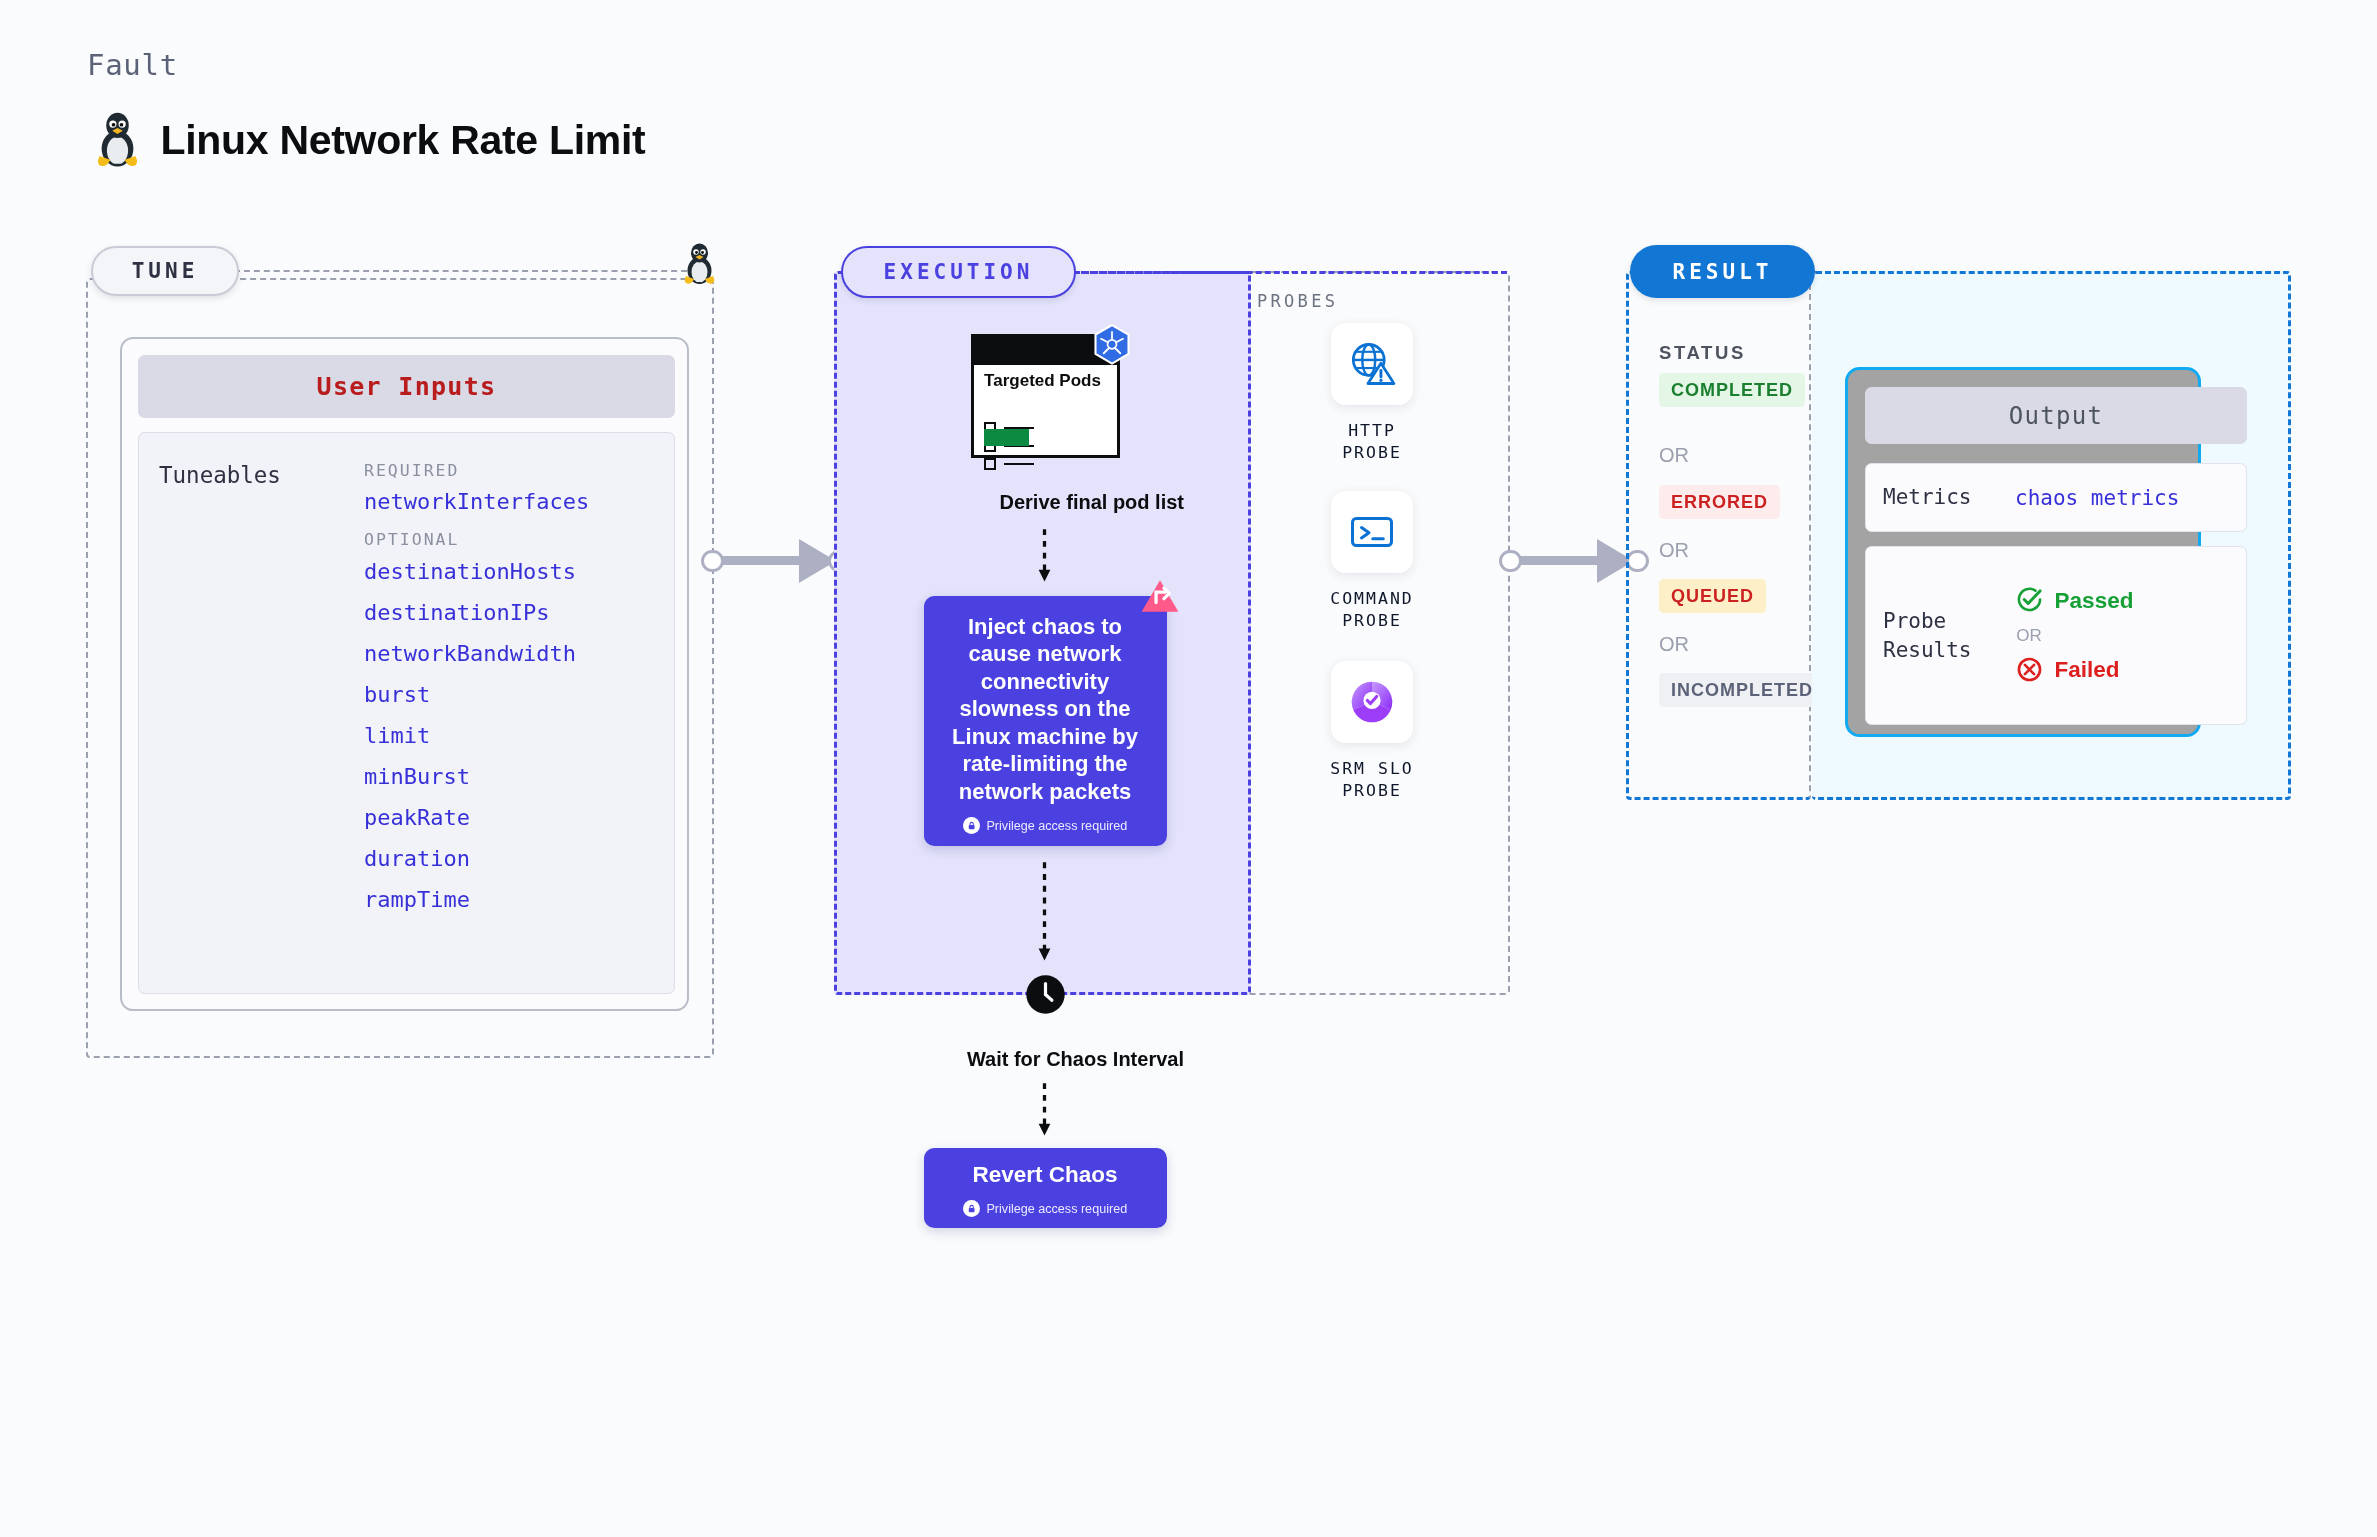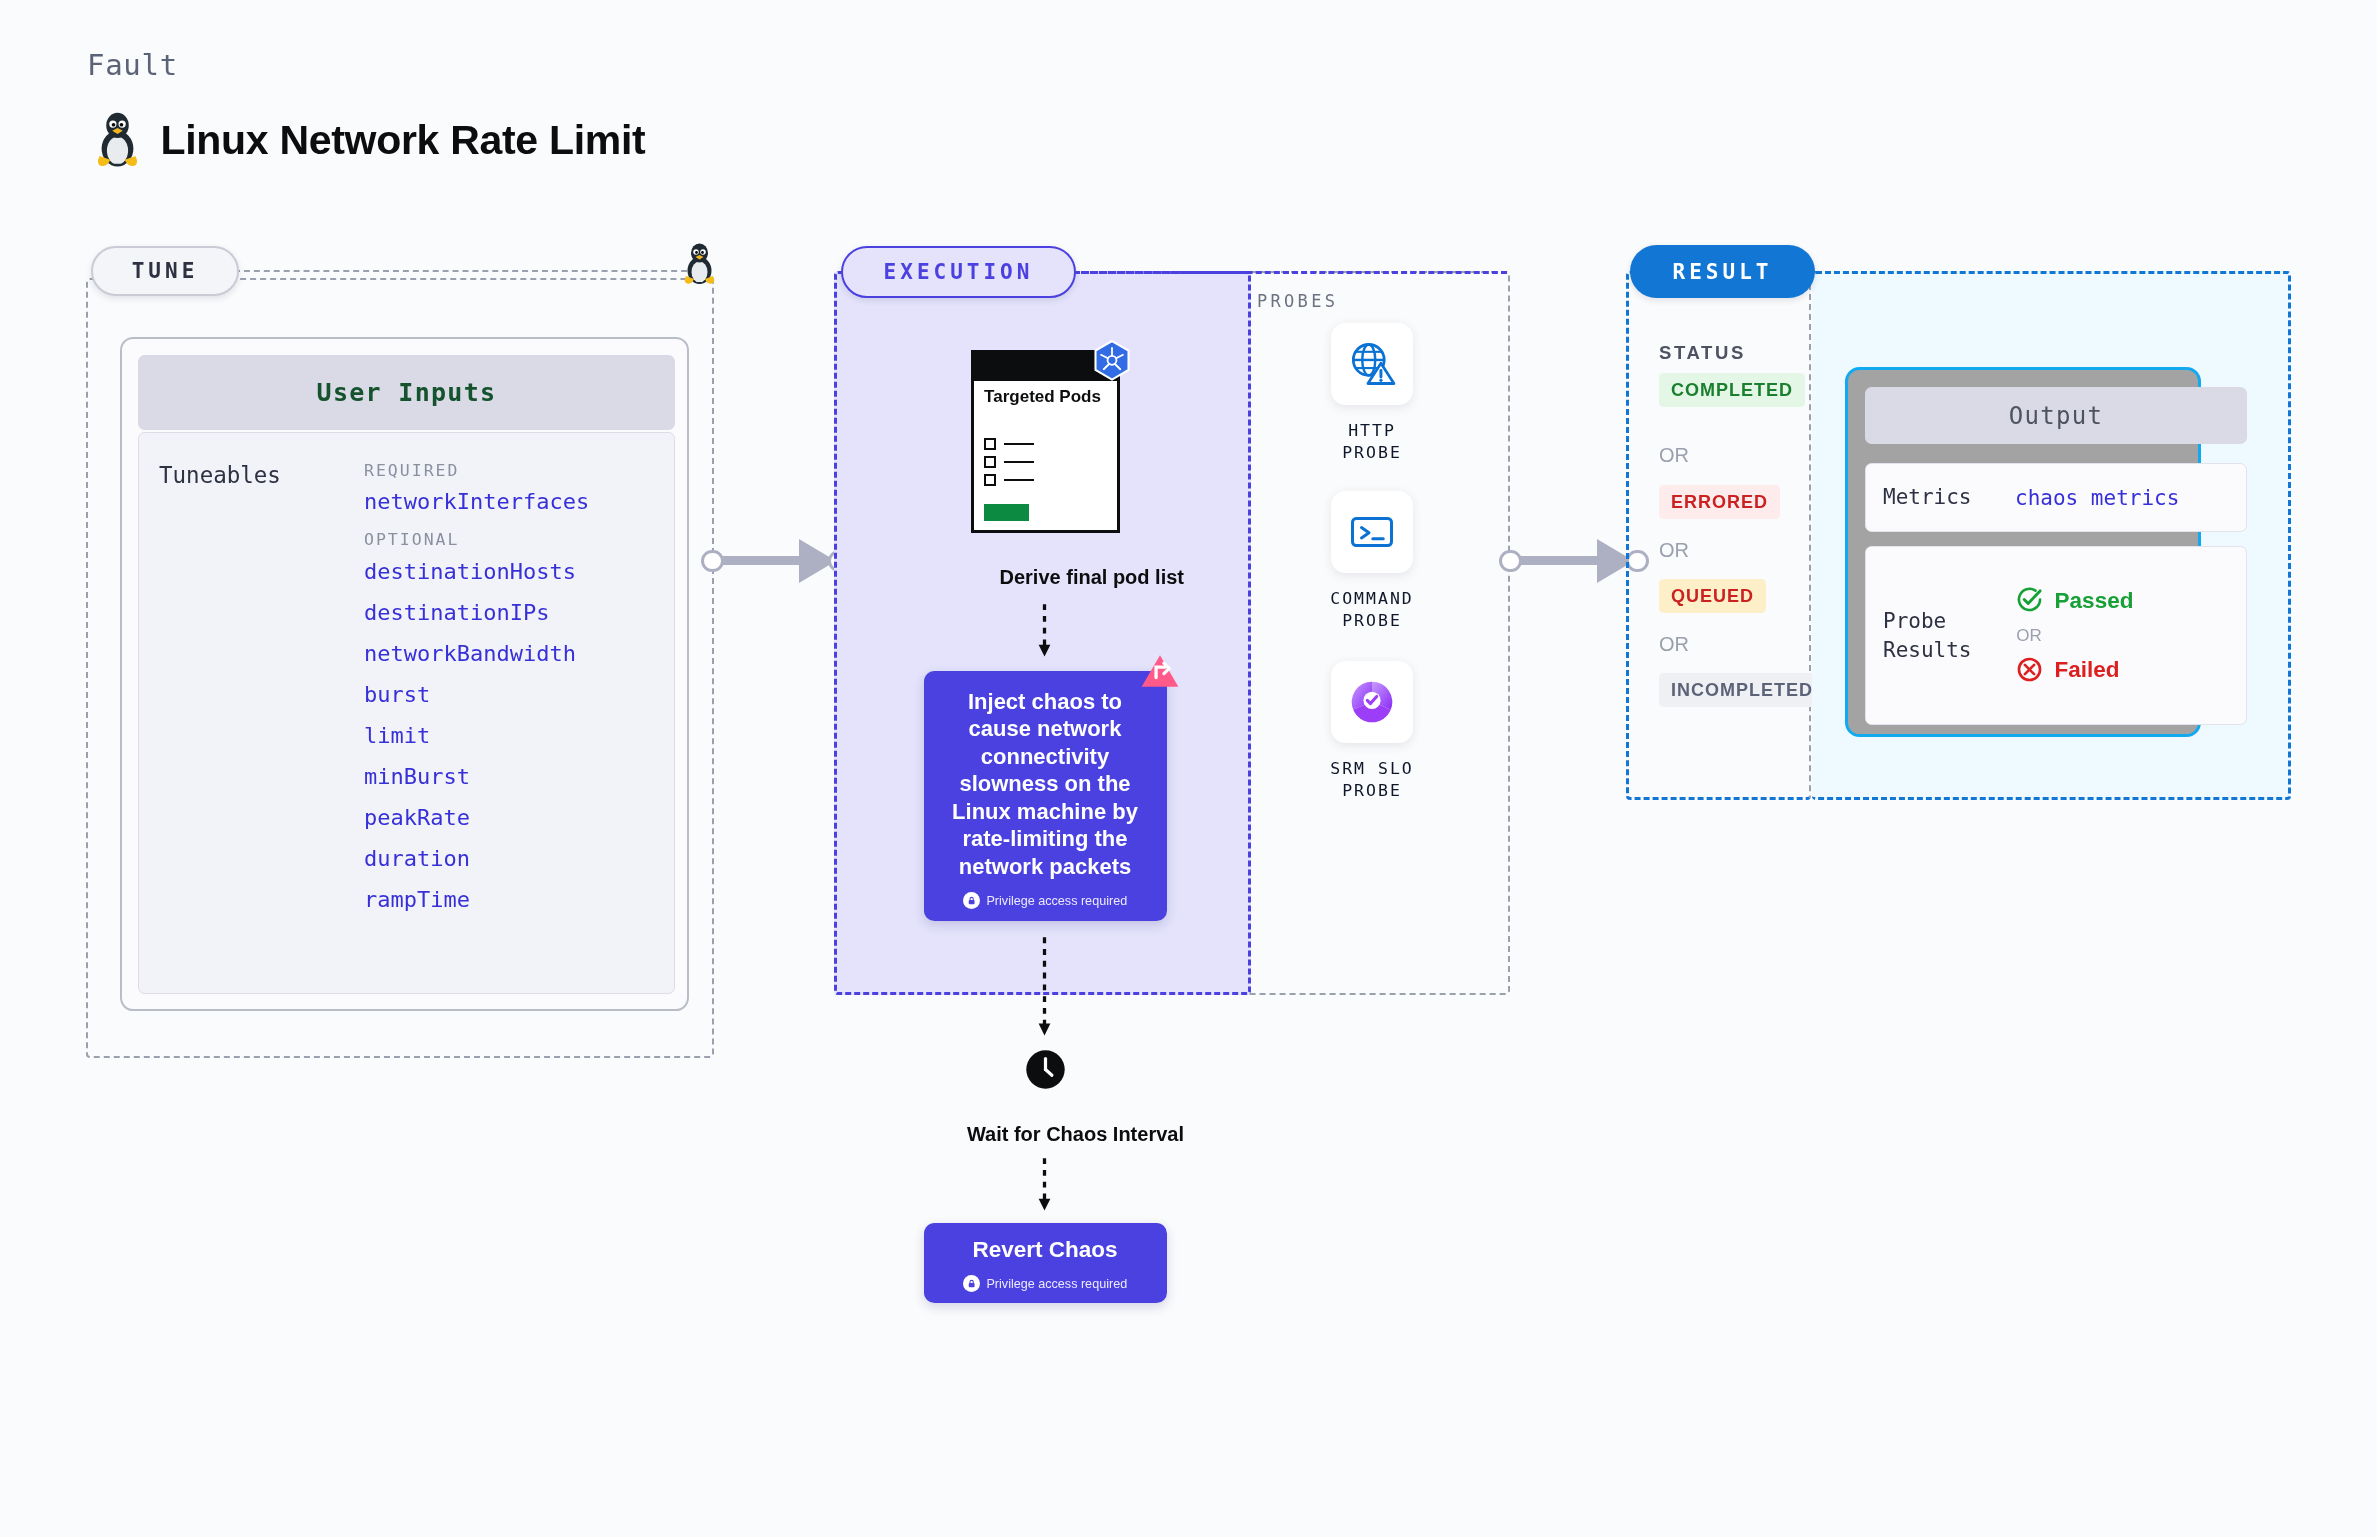--- a/index.html
+++ b/index.html
@@ -63,25 +63,25 @@
   }
   .tune-penguin { position: absolute; left: 681px; top: 243px; }
 
   .card {
     position: absolute; left: 120px; top: 337px;
     width: 569px; height: 674px;
     background: #fbfbfd; border: 2px solid #b9bdc8; border-radius: 13.2px;
   }
   .card-header {
     position: absolute; left: 16px; top: 16px;
-    width: 537px; height: 75px;
+    width: 537px; height: 63px;
     background: #d9dae6; border-radius: 6.6px;
     display: flex; align-items: center; justify-content: center;
     font-family: "DejaVu Sans Mono", monospace;
-    font-size: 25px; color: #14532d; font-weight: 700; letter-spacing: 1.3px;
+    font-size: 25px; color: #b91c1c; font-weight: 700; letter-spacing: 1.3px;
   }
   .card-body {
     position: absolute; left: 16px; top: 93px;
     width: 537px; height: 562px;
     background: #f2f3f8; border: 1.3px solid #dcdde6; border-radius: 6.6px;
   }
   .tuneables-label {
     position: absolute; left: 20px; top: 29px;
     font-family: "DejaVu Sans Mono", monospace;
     font-size: 22.5px; color: #2d3142;
@@ -198,21 +198,21 @@
     font-size: 21px; color: #3730d8;
   }
   .pr-line { display: flex; align-items: center; gap: 10.6px; }
   .pr-pass { font-size: 22.5px; font-weight: 700; color: #16a036; }
   .pr-fail { font-size: 22.5px; font-weight: 700; color: #dd1f1f; }
   .pr-or { font-size: 17px; color: #9aa0ae; margin: 9.3px 0 9.3px 1.3px; }
 
   
   .flow { position: absolute; left: 906px; top: 334px; width: 278px; }
   .pods-doc {
-    position: relative; width: 149px; height: 183px; margin: 16px auto;
+    position: relative; width: 149px; height: 124px; margin: 0 auto;
     background: #ffffff; border: 3.3px solid #0c0d0e;
   }
   .pods-doc .topbar { position:absolute; left:0; top:0; width:100%; height:28px; background:#0c0d0e; }
   .pods-doc .doc-title {
     position: absolute; left: 10.6px; top: 34px;
     font-size: 17px; font-weight: 700; color: #0c0d0e; line-height: 1.12;
   }
   .pods-doc .rows { position:absolute; left:10.6px; top:85px; }
   .pods-doc .row { display:flex; align-items:center; gap:8px; margin-bottom: 6px; }
   .pods-doc .box { width: 12px; height: 12px; border: 2px solid #0c0d0e; }

